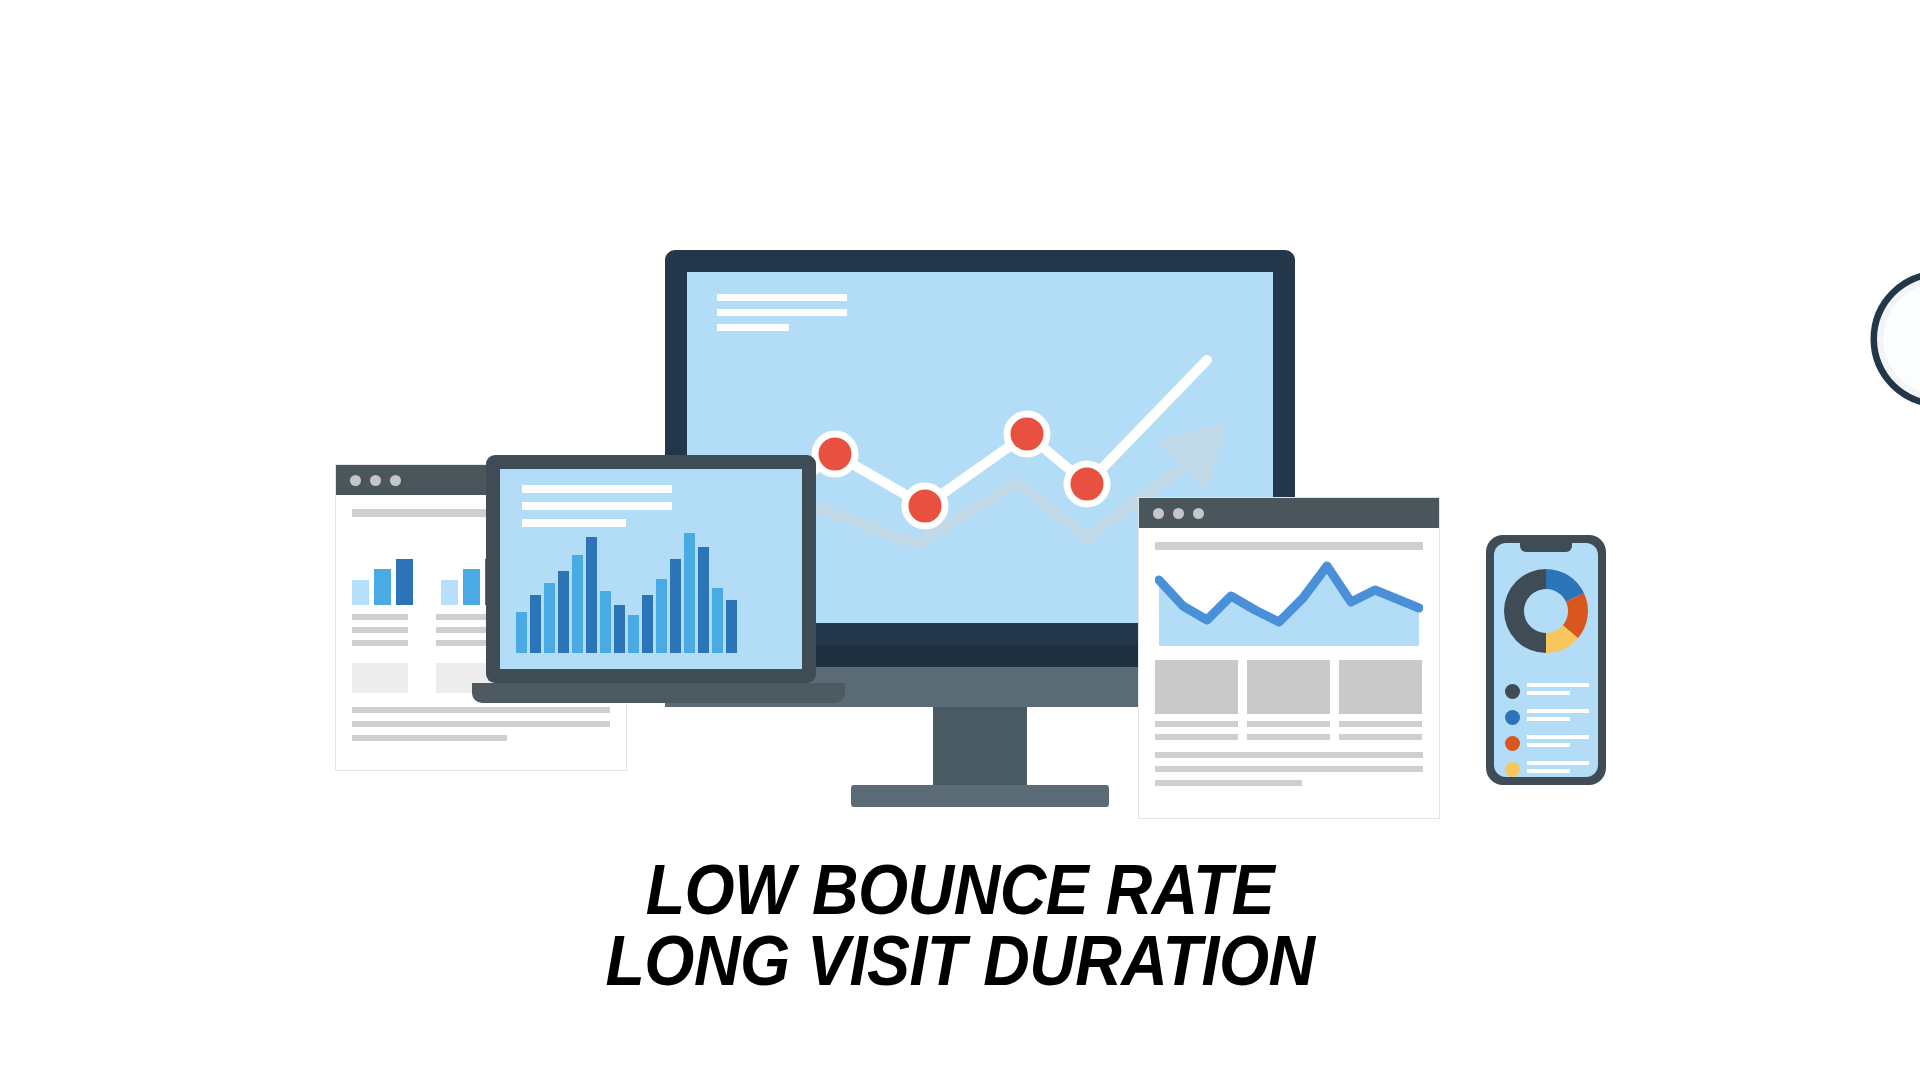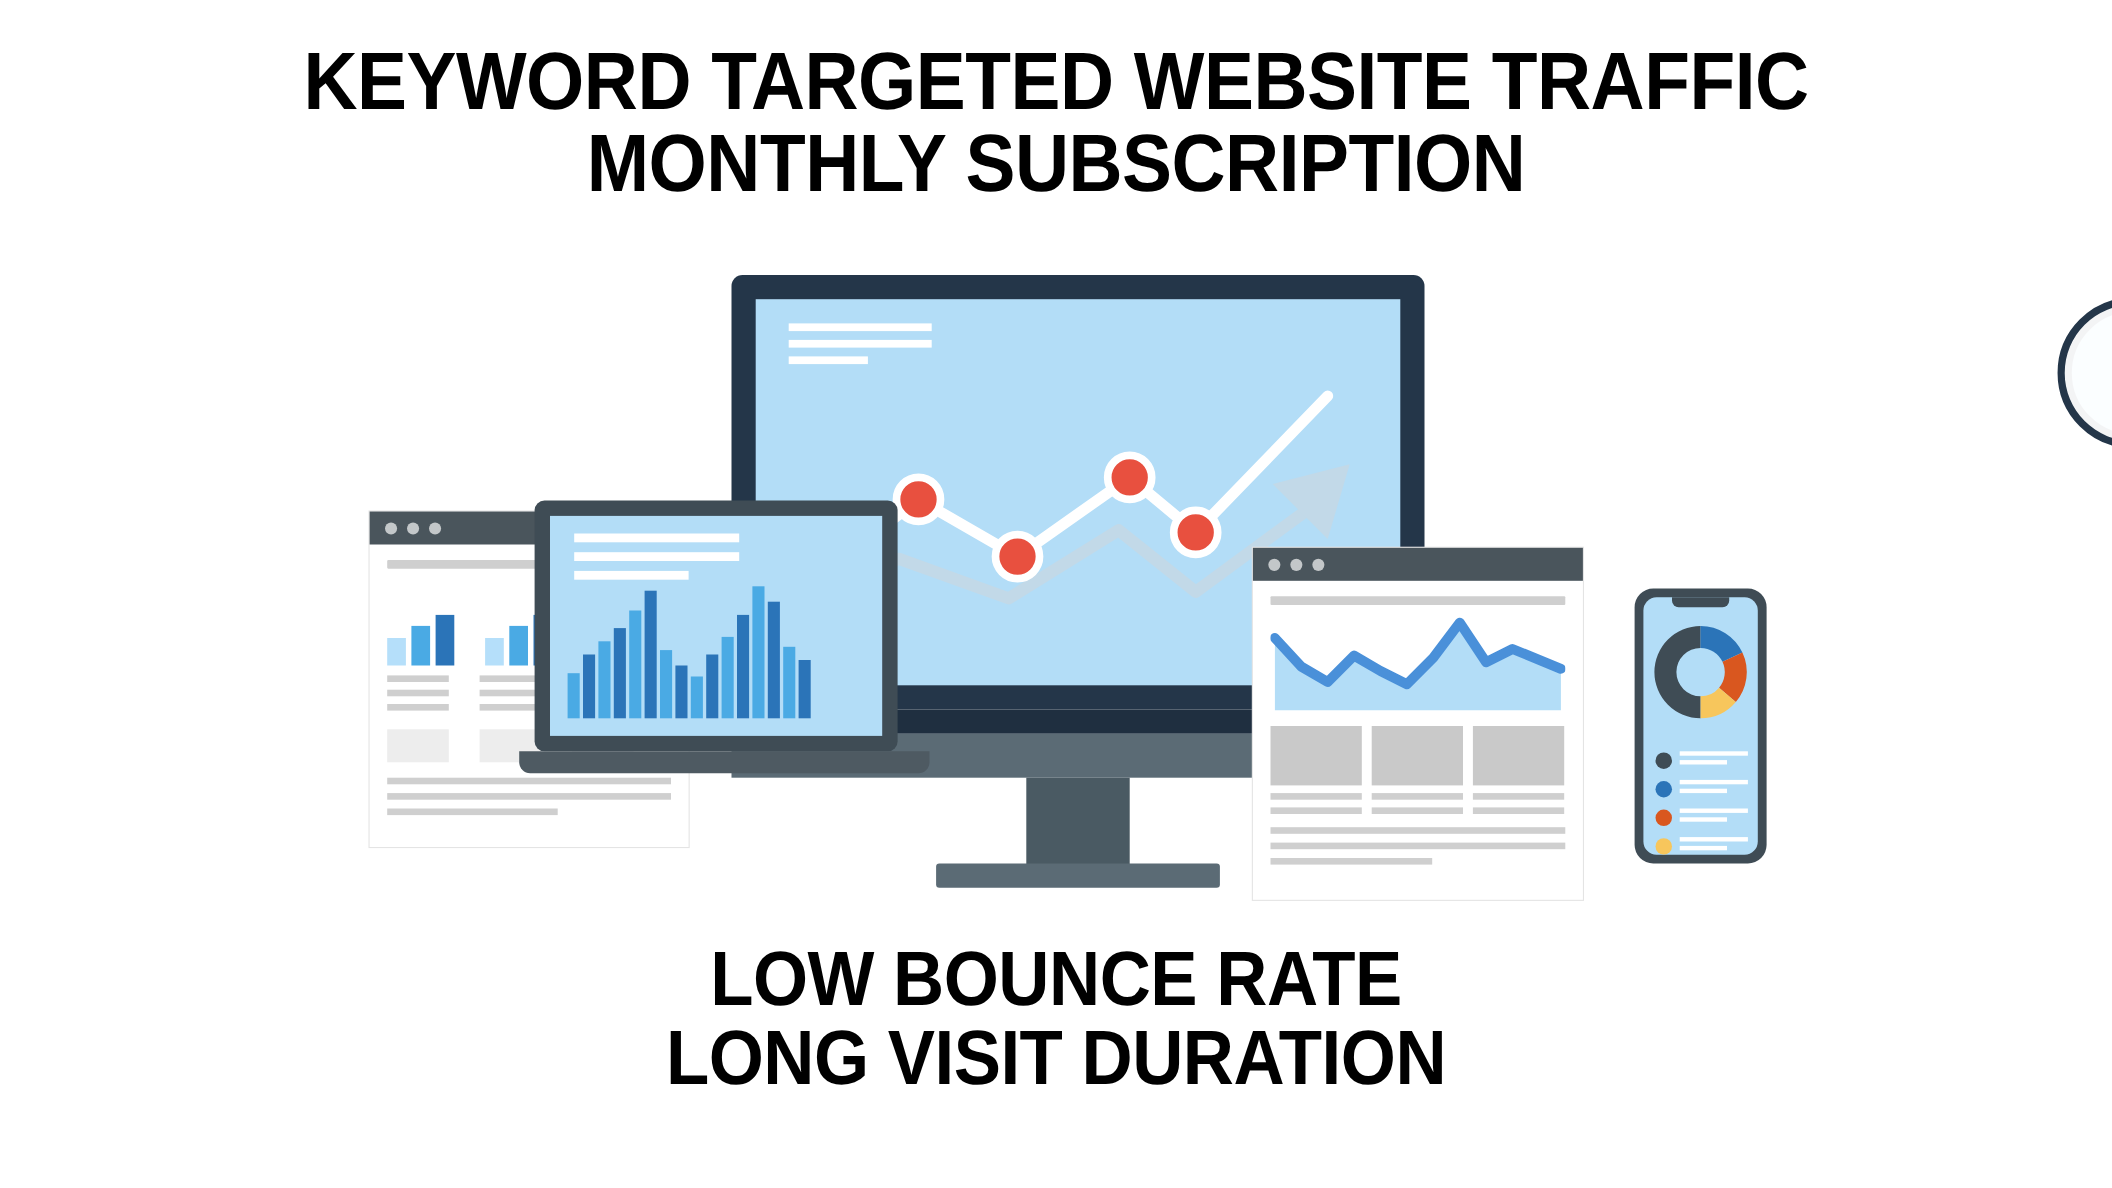--- a/index.html
+++ b/index.html
@@ -17,21 +17,21 @@
   .headline{
     position:absolute;left:0;width:1920px;
     text-align:center;
     color:#000000;
     font-weight:700;
     font-stretch:condensed;
     letter-spacing:-0.5px;
     line-height:1.02;
   }
   #headline-top{top:36px;font-size:74px;}
-  #headline-bottom{top:855px;font-size:70px;}
+  #headline-bottom{top:855px;font-size:70px;font-style:italic;}
   .headline .ln{display:block;transform:scaleX(0.92);}
 
   
   #illustration{position:absolute;left:0;top:250px;width:1920px;height:580px;}
 
   
   #left-browser{
     position:absolute;left:336px;top:215px;width:290px;height:305px;
     background:#ffffff;
     box-shadow:0 0 0 1px #e4e4e4;
@@ -134,24 +134,20 @@
   .legend-lines span{display:block;height:4px;background:#ffffff;margin-bottom:4px;}
 
   
   #magnifier{position:absolute;left:1190px;top:5px;width:215px;height:215px;}
 </style>
 </head>
 <body>
 
 <div id="stage">
 
-  <div class="headline" id="headline-top">
-    <span class="ln">KEYWORD TARGETED WEBSITE TRAFFIC</span>
-    <span class="ln">MONTHLY SUBSCRIPTION</span>
-  </div>
 
   <div id="illustration">
 
     <div id="left-browser">
       <div class="titlebar">
         <span class="dot"></span>
         <span class="dot"></span>
         <span class="dot"></span>
       </div>
       <div class="body">

